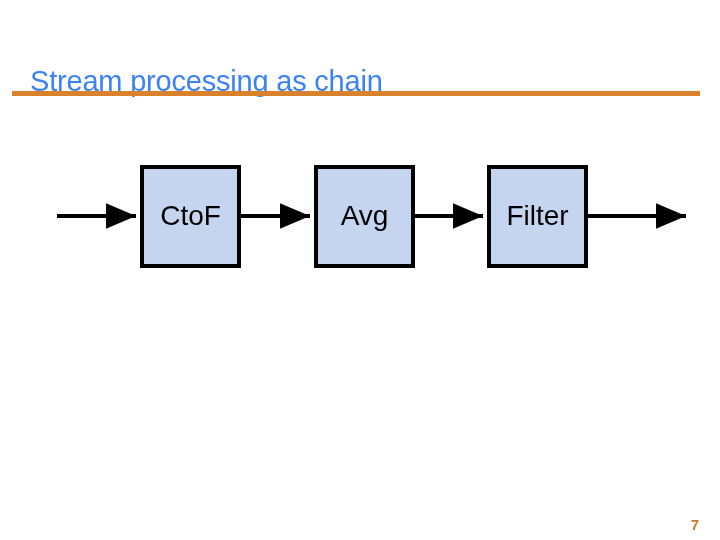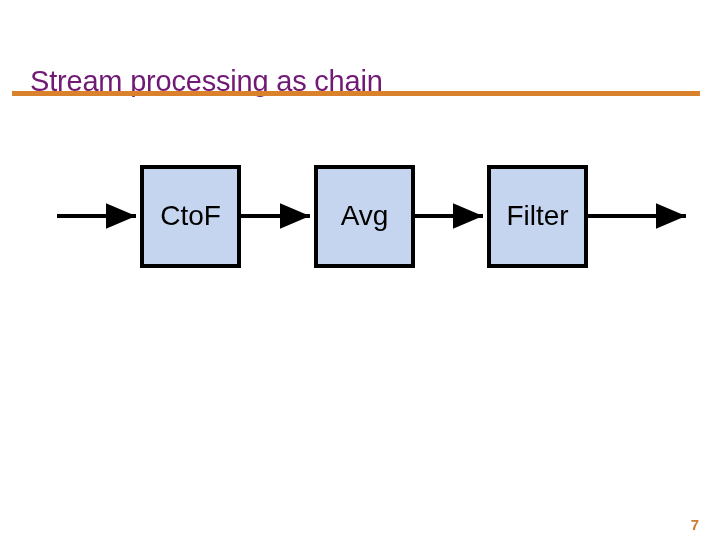--- a/index.html
+++ b/index.html
@@ -28,21 +28,21 @@
 
   
   #slide-title {
     position: absolute;
     left: 30px;
     top: 44px;
     width: 660px;
     font-size: 29px;
     line-height: 36px;
     font-weight: 500;
-    color: #701a75;
+    color: #3b82f6;
     letter-spacing: -0.2px;
     white-space: nowrap;
   }
 
   
   #title-rule {
     position: absolute;
     left: 12px;
     top: 91px;
     width: 688px;

